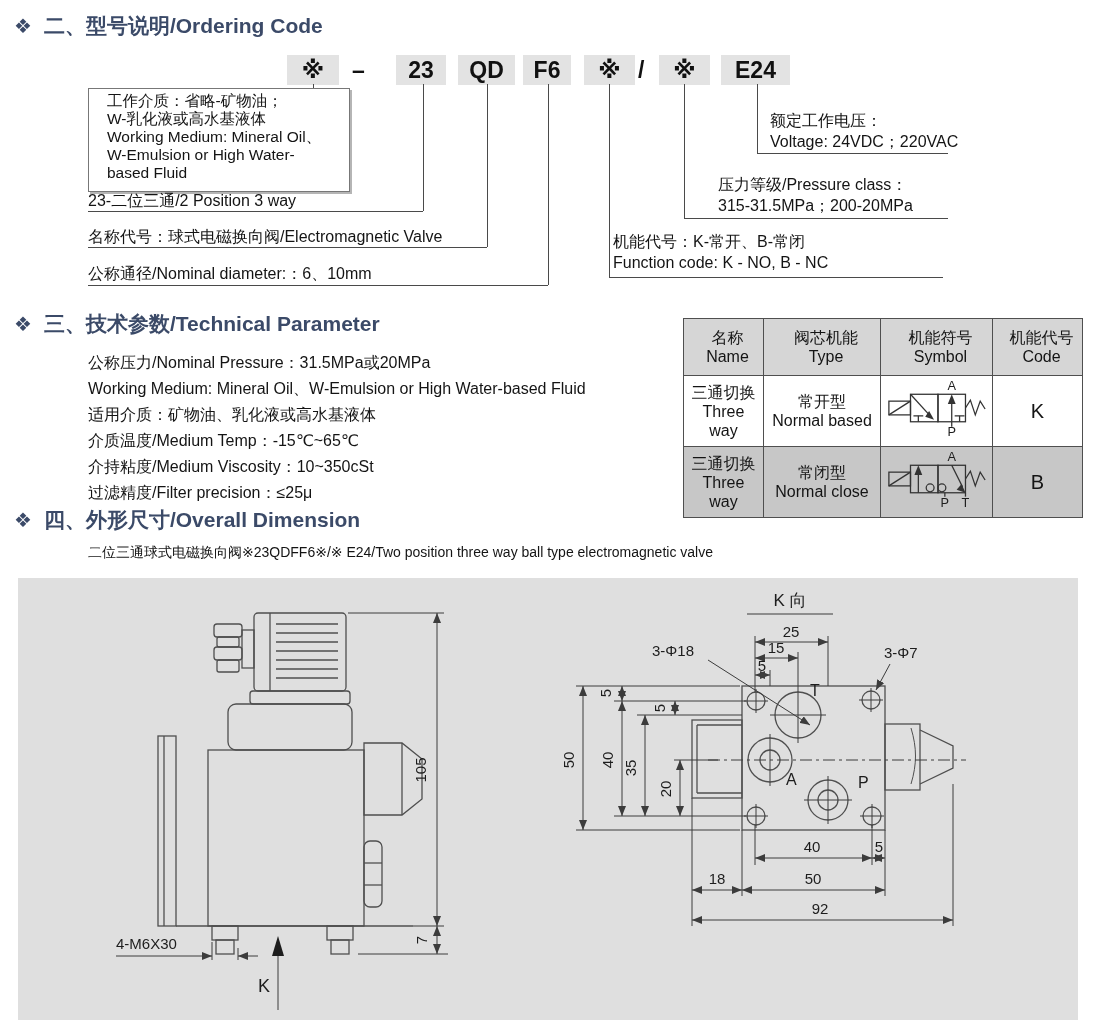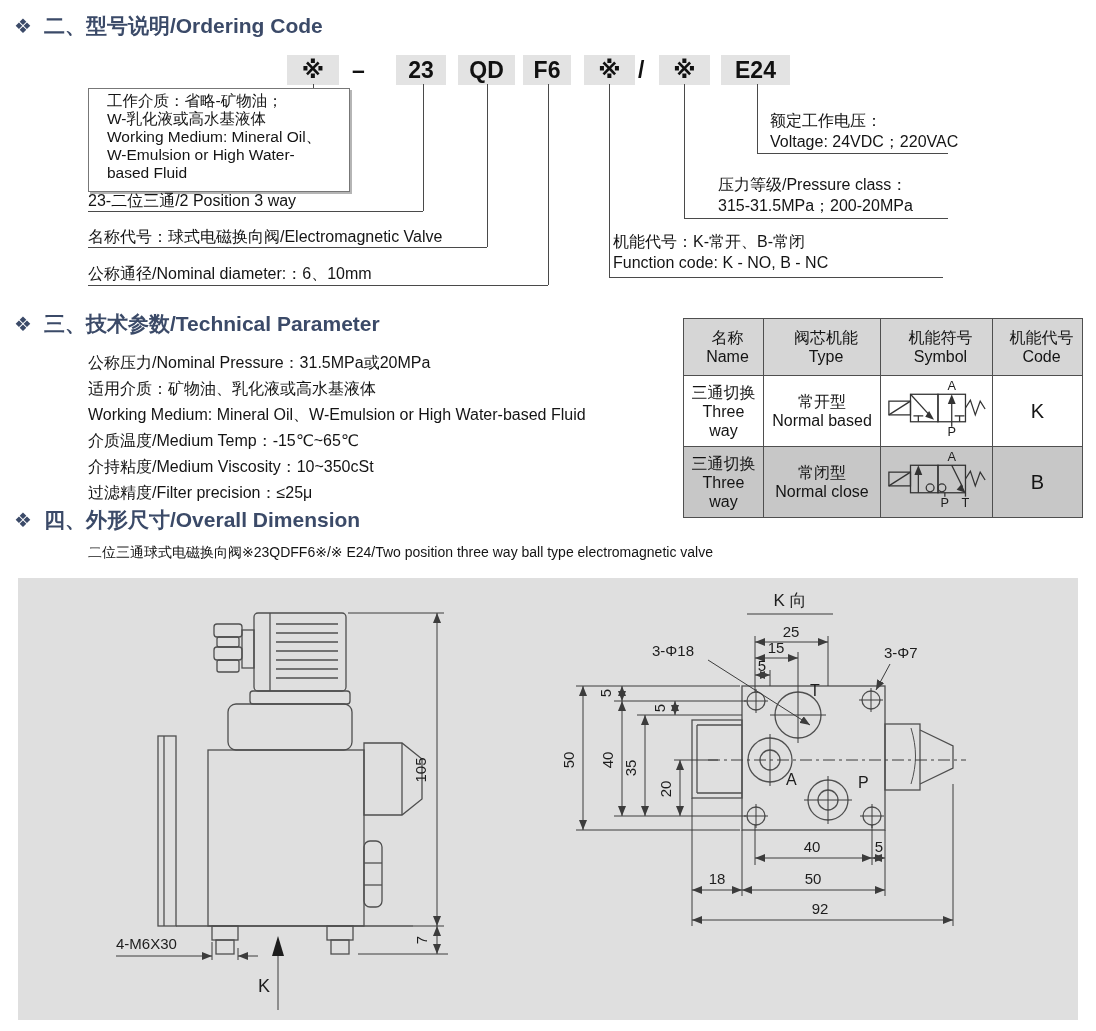--- a/index.html
+++ b/index.html
@@ -89,22 +89,22 @@
     <div>机能代号：K-常开、B-常闭</div>
     <div>Function code: K - NO, B - NC</div>
   </div>
 
   <div class="sec-title" style="left:14px;top:310px;">
     <span class="diamond">❖</span>
     <span>三、技术参数/Technical Parameter</span>
   </div>
   <div class="params">
     <div>公称压力/Nominal Pressure：31.5MPa或20MPa</div>
+    <div>Working Medium: Mineral Oil、W-Emulsion or High Water-based Fluid</div>
     <div>适用介质：矿物油、乳化液或高水基液体</div>
-    <div>Working Medium: Mineral Oil、W-Emulsion or High Water-based Fluid</div>
     <div>介质温度/Medium Temp：-15℃~65℃</div>
     <div>介持粘度/Medium Viscosity：10~350cSt</div>
     <div>过滤精度/Filter precision：≤25μ</div>
   </div>
 
   <table class="func">
     <colgroup>
         <col style="width:80px">
         <col style="width:117px">
         <col style="width:112px">

